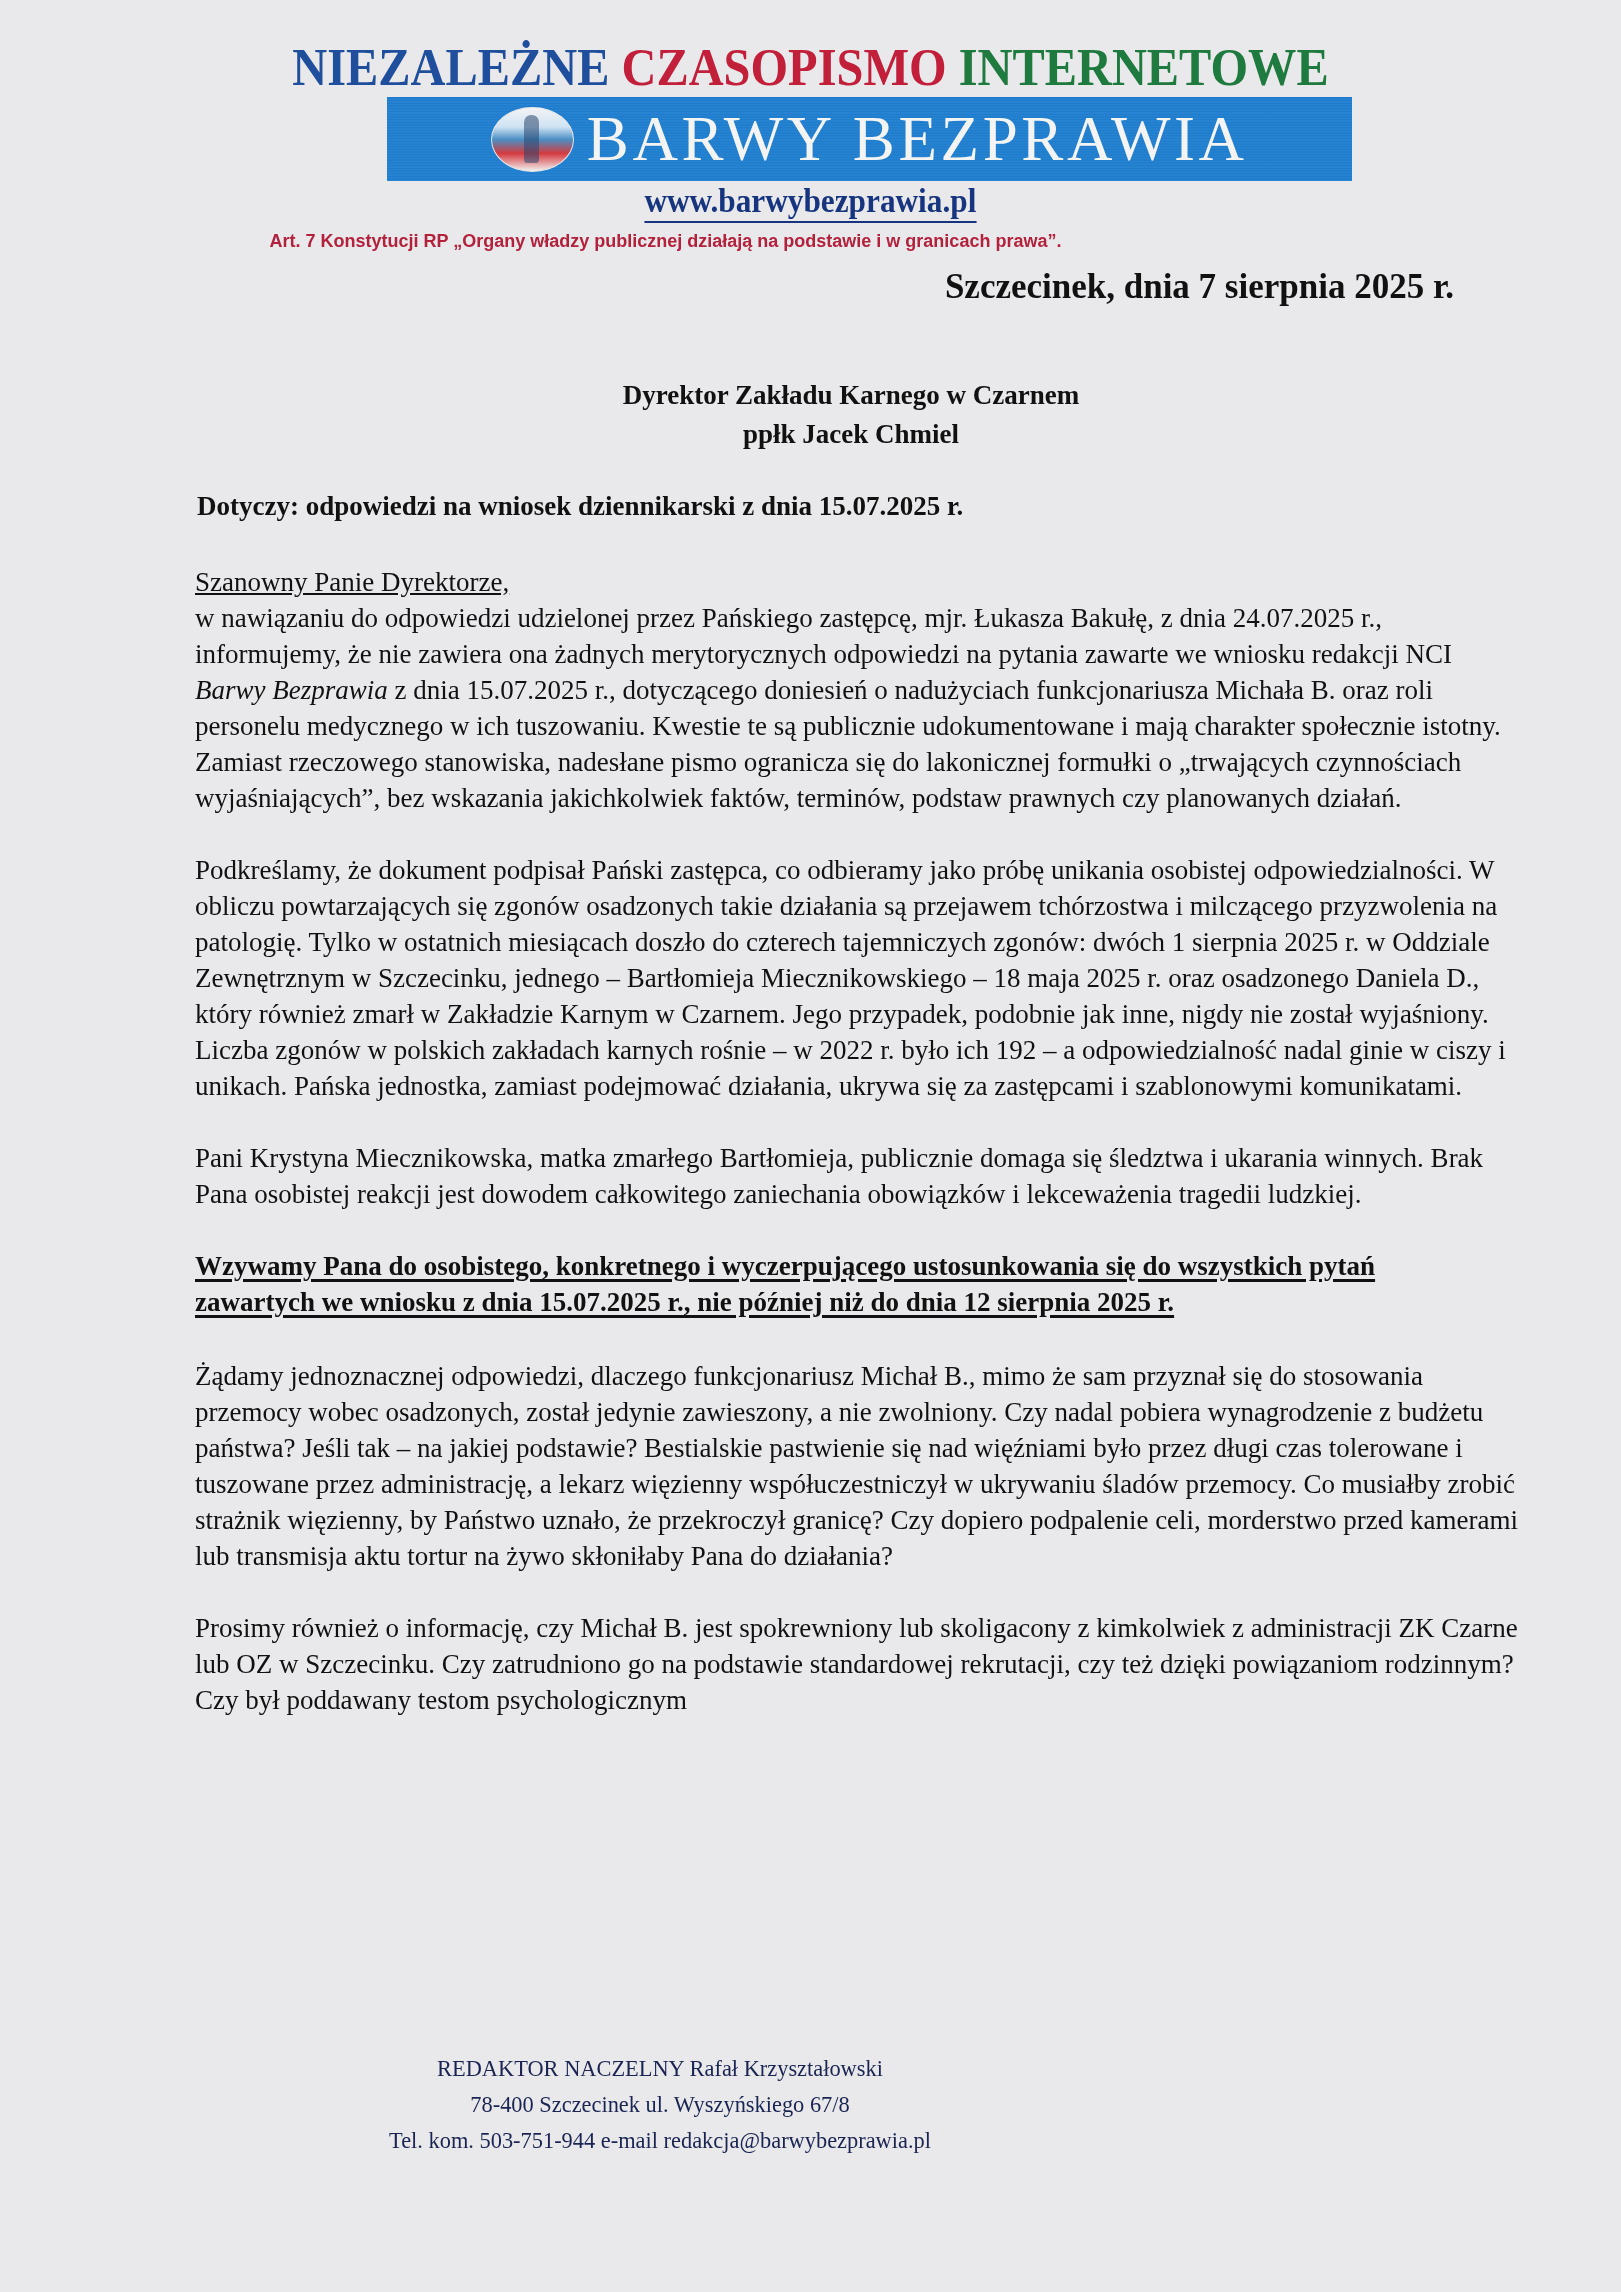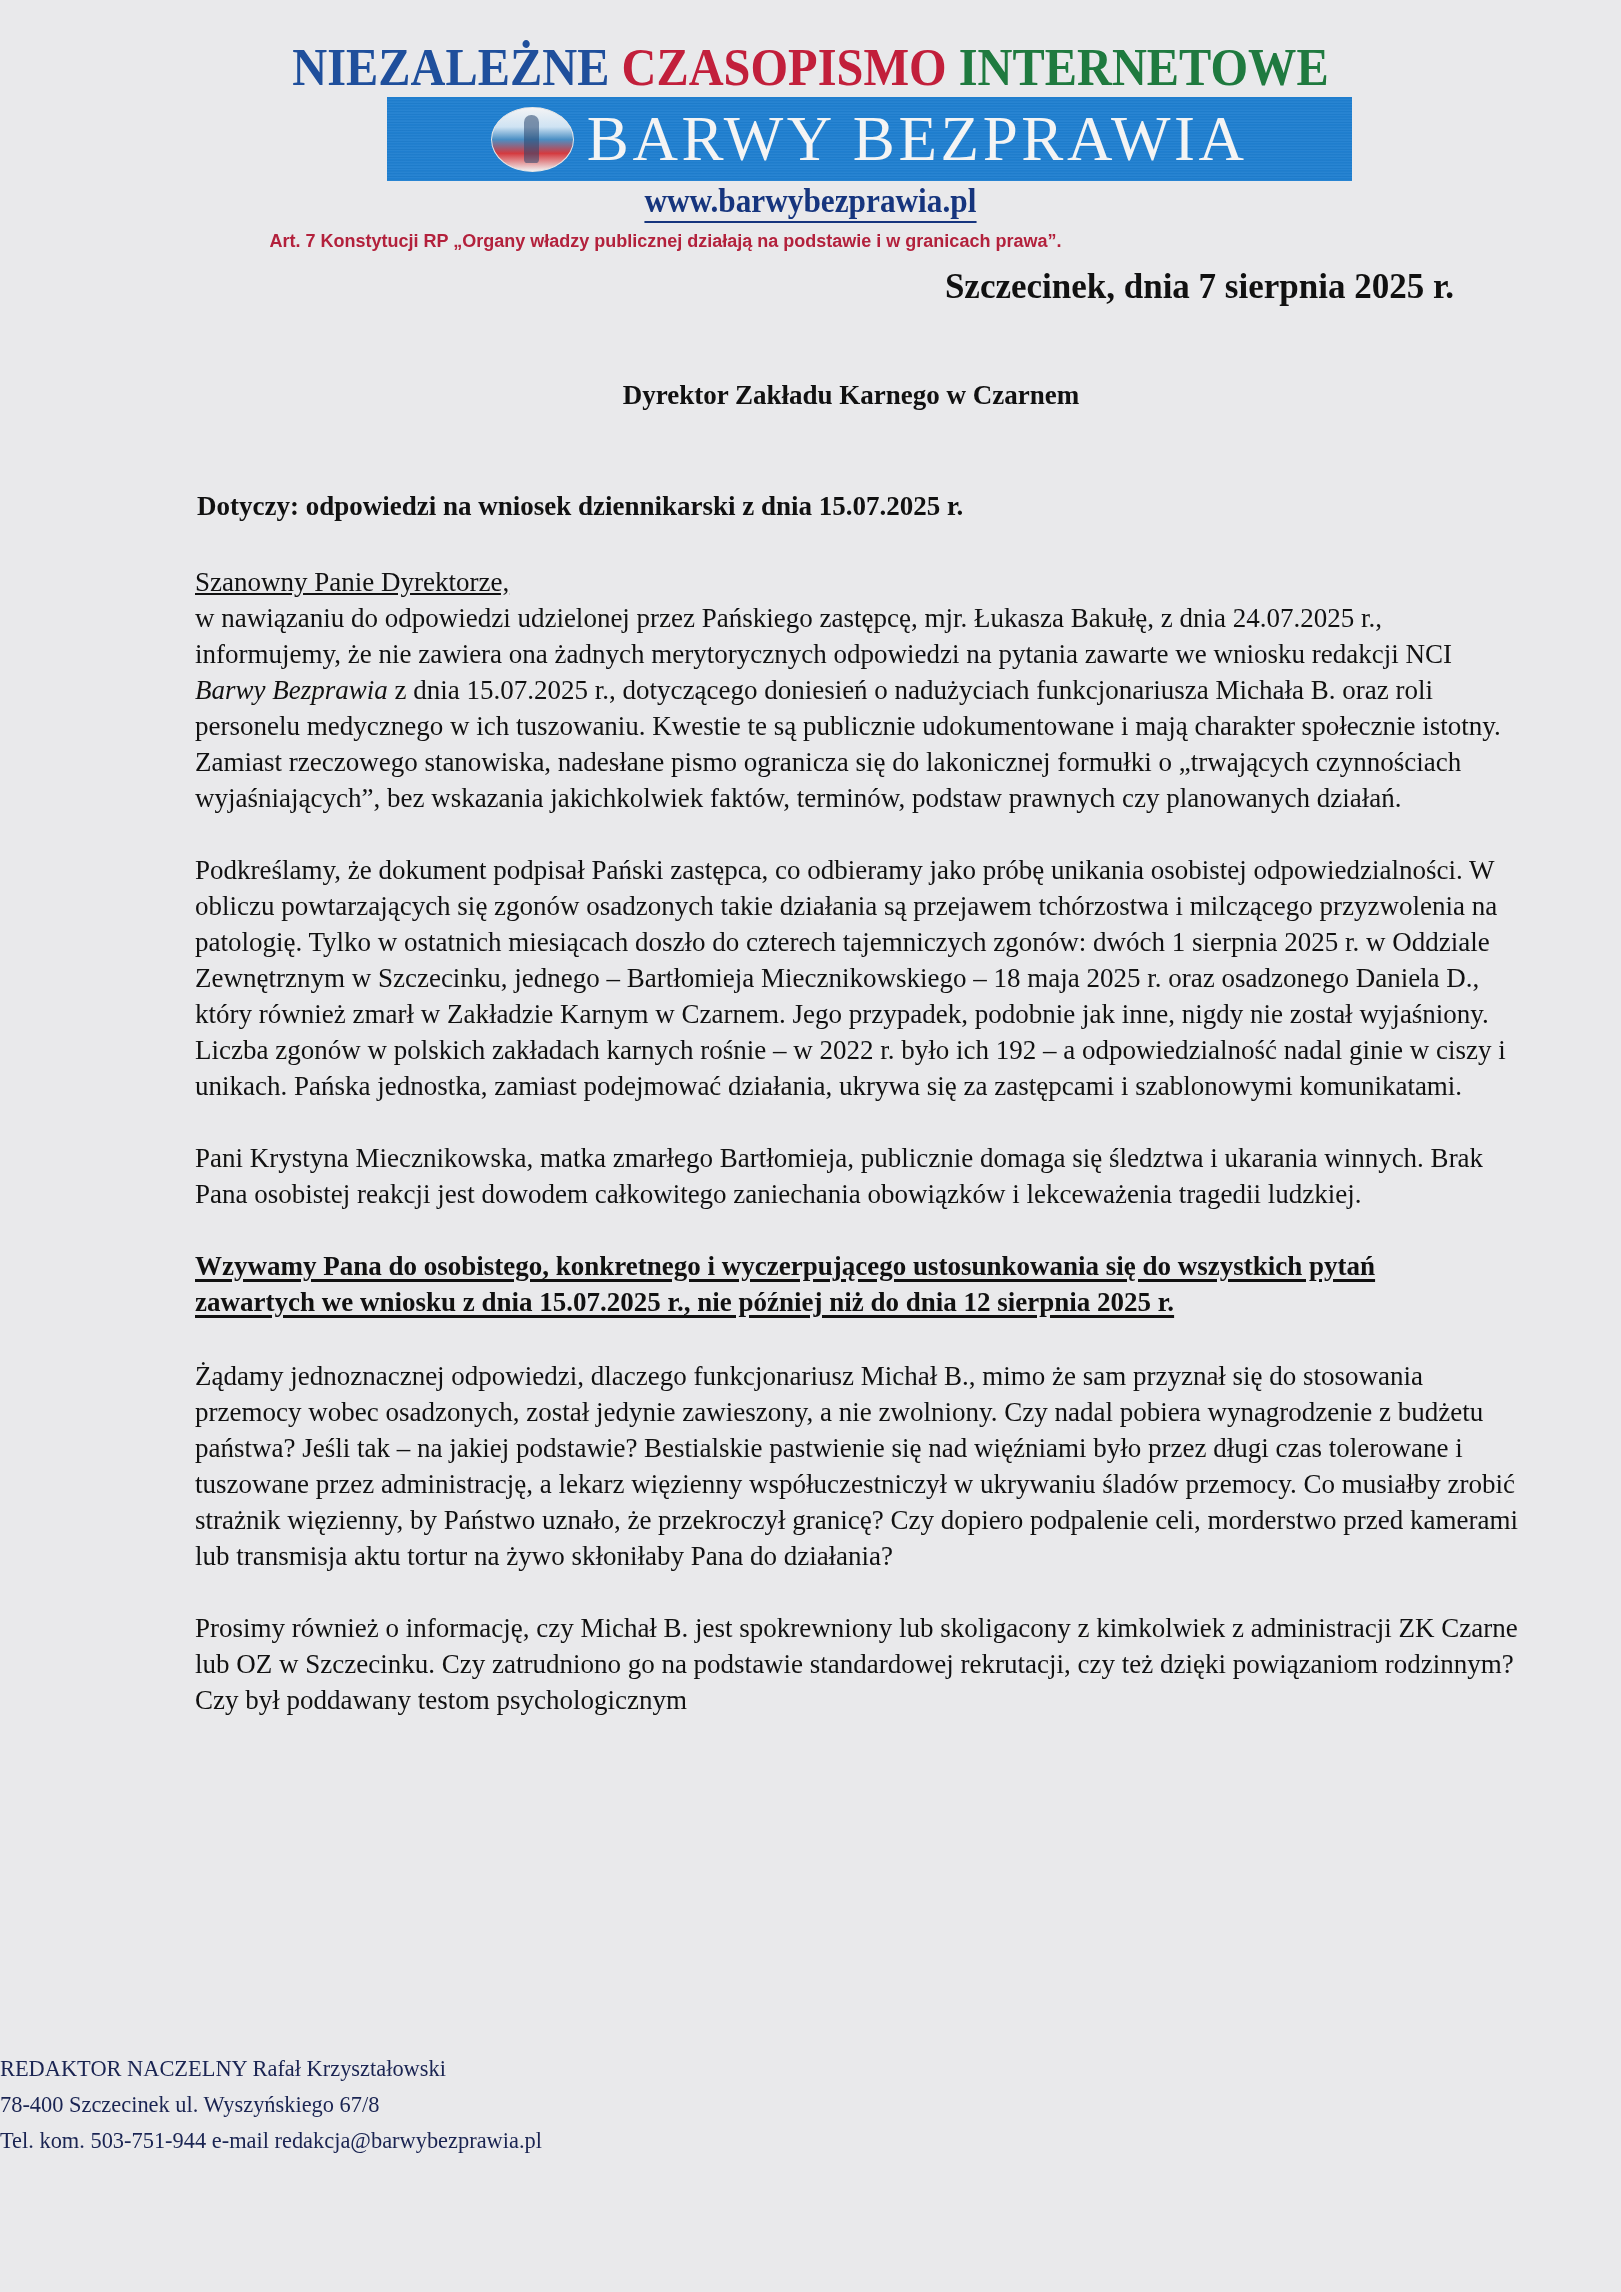--- a/index.html
+++ b/index.html
@@ -85,21 +85,21 @@
   .body-text p { margin: 0 0 36px 0; }
   .body-text p.tight { margin: 0; text-decoration: underline; }
   .body-text .callout {
     font-weight: bold; text-decoration: underline; text-decoration-thickness: 2.7px;
     text-underline-offset: 3.6px; margin-bottom: 38px; width: 1254px;
   }
   .body-text i { font-style: italic; }
 
   .footer {
     position: absolute; left: 0; width: 1320px; top: 2051px;
-    text-align: left; color: #1a2452; font-size: 22.4px; line-height: 36px;
+    text-align: center; color: #1a2452; font-size: 22.4px; line-height: 36px;
   }
 </style>
 </head>
 <body>
 
 <div class="masthead">
   <span class="w1">NIEZALEŻNE</span>
   <span class="w2">CZASOPISMO</span>
   <span class="w3">INTERNETOWE</span>
 </div>
@@ -112,20 +112,21 @@
 <div class="site-url">
   <span>www.barwybezprawia.pl</span>
 </div>
 
 <div class="motto">Art. 7 Konstytucji RP „Organy władzy publicznej działają na podstawie i w granicach prawa”.</div>
 
 <div class="place-date">Szczecinek, dnia 7 sierpnia 2025 r.</div>
 
 <div class="recipient">
   <div>Dyrektor Zakładu Karnego w Czarnem</div>
+  <div>ppłk Jacek Chmiel</div>
 </div>
 
 <div class="subject">Dotyczy: odpowiedzi na wniosek dziennikarski z dnia 15.07.2025 r.</div>
 
 <div class="body-text">
   <p class="tight">Szanowny Panie Dyrektorze,</p>
   <p><span>w nawiązaniu do odpowiedzi udzielonej przez Pańskiego zastępcę, mjr. Łukasza Bakułę, z dnia 24.07.2025 r., informujemy, że nie zawiera ona żadnych merytorycznych odpowiedzi na pytania zawarte we wniosku redakcji NCI </span><i>Barwy Bezprawia</i><span> z dnia 15.07.2025 r., dotyczącego doniesień o nadużyciach funkcjonariusza Michała B. oraz roli personelu medycznego w ich tuszowaniu. Kwestie te są publicznie udokumentowane i mają charakter społecznie istotny. Zamiast rzeczowego stanowiska, nadesłane pismo ogranicza się do lakonicznej formułki o „trwających czynnościach wyjaśniających”, bez wskazania jakichkolwiek faktów, terminów, podstaw prawnych czy planowanych działań.</span></p>
   <p>Podkreślamy, że dokument podpisał Pański zastępca, co odbieramy jako próbę unikania osobistej odpowiedzialności. W obliczu powtarzających się zgonów osadzonych takie działania są przejawem tchórzostwa i milczącego przyzwolenia na patologię. Tylko w ostatnich miesiącach doszło do czterech tajemniczych zgonów: dwóch 1 sierpnia 2025 r. w Oddziale Zewnętrznym w Szczecinku, jednego – Bartłomieja Miecznikowskiego – 18 maja 2025 r. oraz osadzonego Daniela D., który również zmarł w Zakładzie Karnym w Czarnem. Jego przypadek, podobnie jak inne, nigdy nie został wyjaśniony. Liczba zgonów w polskich zakładach karnych rośnie – w 2022 r. było ich 192 – a odpowiedzialność nadal ginie w ciszy i unikach. Pańska jednostka, zamiast podejmować działania, ukrywa się za zastępcami i szablonowymi komunikatami.</p>
   <p>Pani Krystyna Miecznikowska, matka zmarłego Bartłomieja, publicznie domaga się śledztwa i ukarania winnych. Brak Pana osobistej reakcji jest dowodem całkowitego zaniechania obowiązków i lekceważenia tragedii ludzkiej.</p>
   <p class="callout">Wzywamy Pana do osobistego, konkretnego i wyczerpującego ustosunkowania się do wszystkich pytań zawartych we wniosku z dnia 15.07.2025 r., nie później niż do dnia 12 sierpnia 2025 r.</p>

